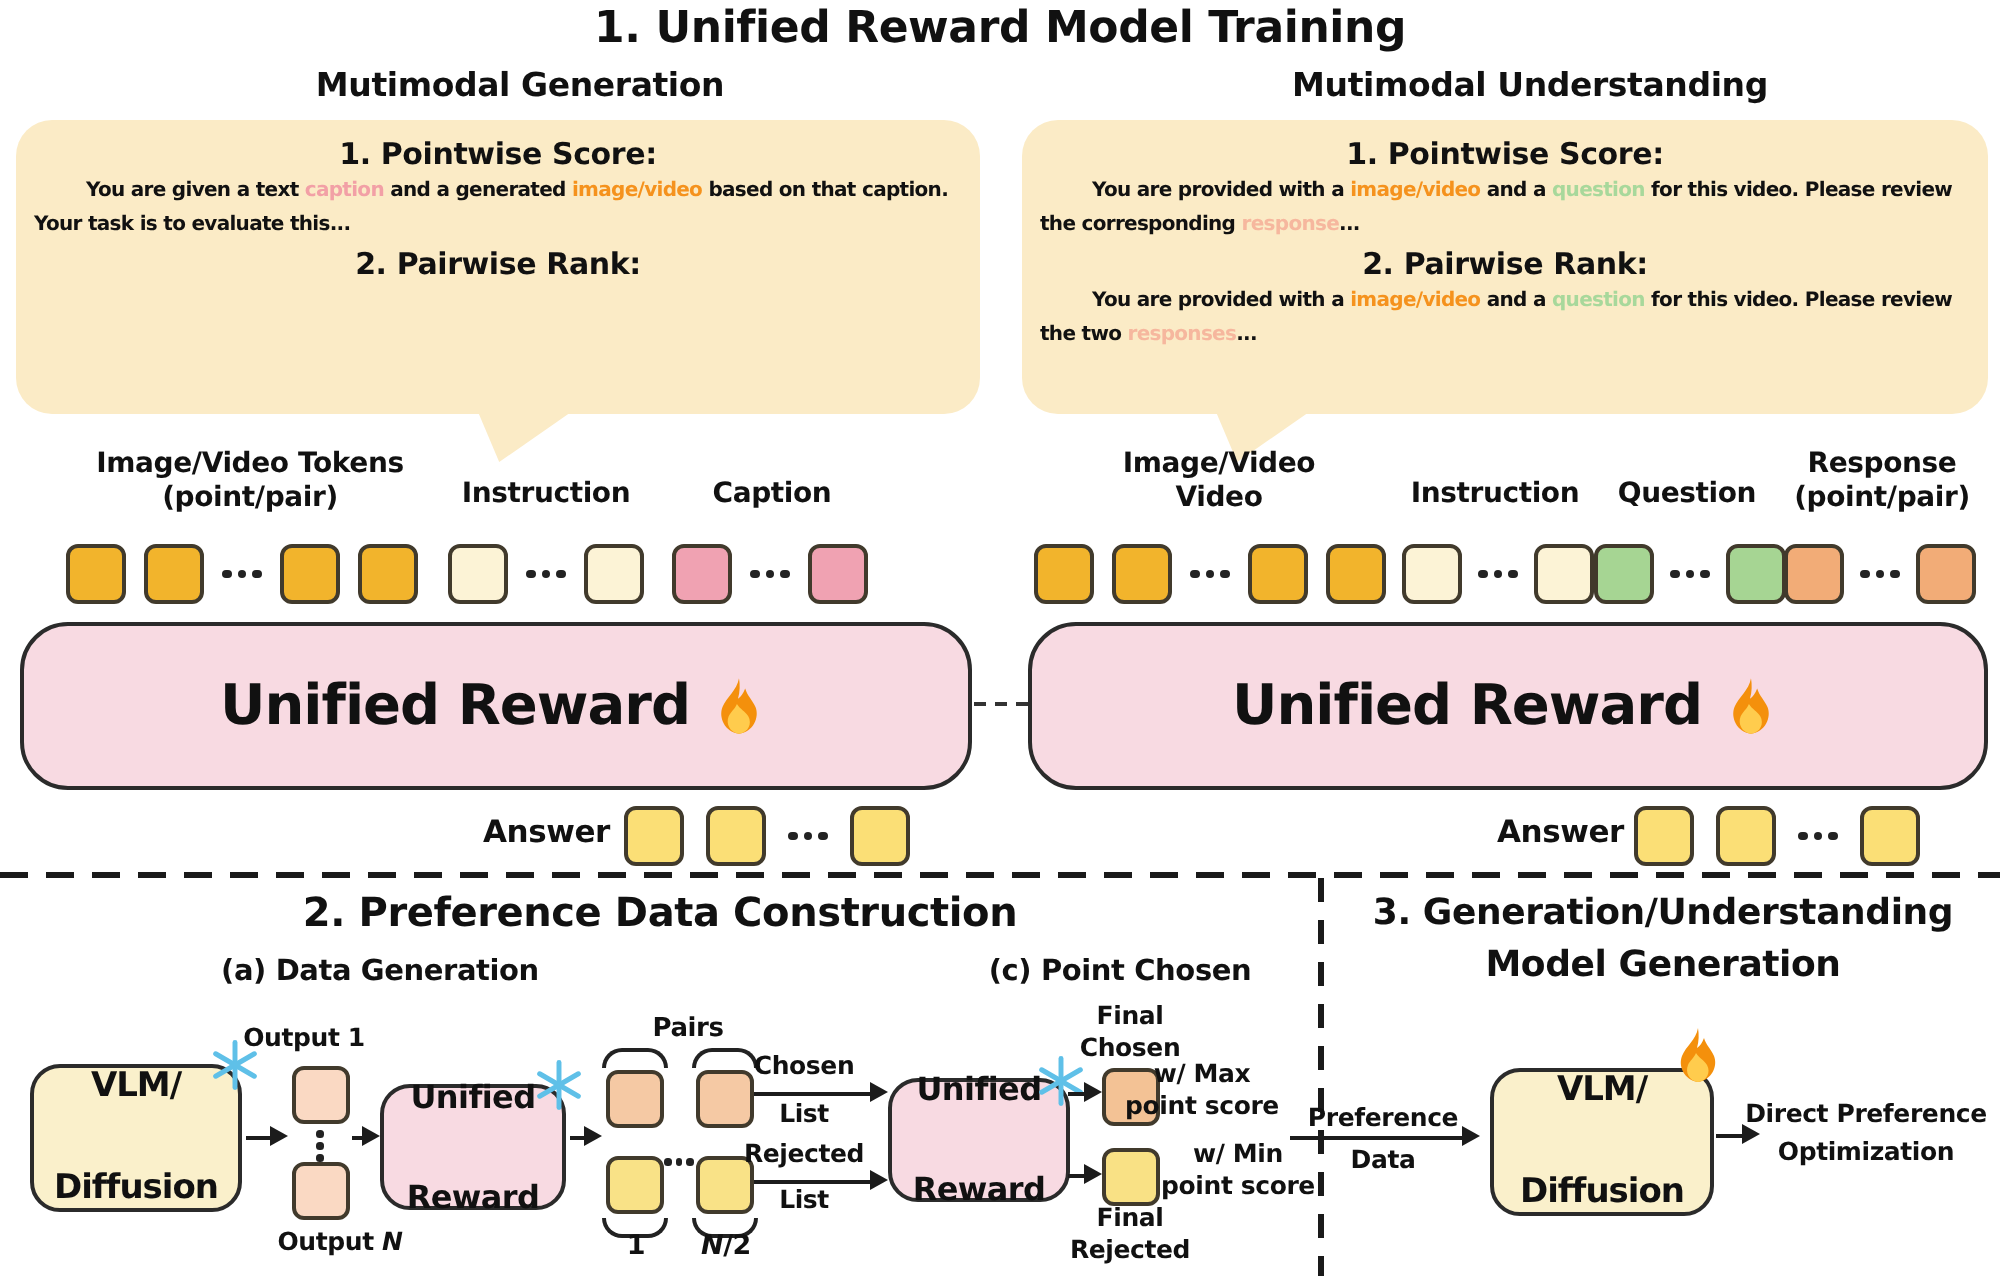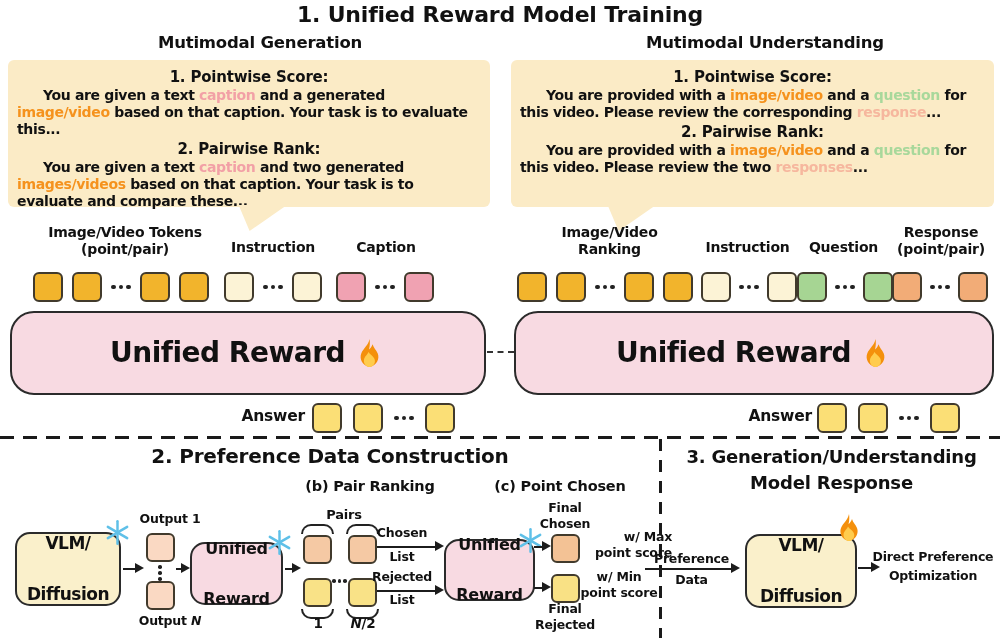--- a/index.html
+++ b/index.html
@@ -3,23 +3,23 @@
 <meta charset="utf-8">
 <style>
   * { margin:0; padding:0; box-sizing:border-box; }
   body { background:#ffffff; font-family:"DejaVu Sans", sans-serif; color:#111; }
   #canvas { position:relative; width:1000px; height:638px; background:#fff; overflow:hidden; font-weight:bold; }
   .abs { position:absolute; }
   .ctr { text-align:center; }
   .lbl { font-weight:bold; line-height:1.18; letter-spacing:-0.2px; }
 
   
-  .bubble { position:absolute; border-radius:6px; padding:6px 9px 4px 9px; }
+  .bubble { position:absolute; border-radius:18px; padding:6px 9px 4px 9px; }
   .bubble h4 { font-size:15px; text-align:center; letter-spacing:-0.2px; margin:2px 0 1px 0; }
-  .bubble p { font-size:14px; line-height:17px; letter-spacing:-0.35px; text-indent:26px; }
+  .bubble p { font-size:10px; line-height:17px; letter-spacing:-0.35px; text-indent:26px; }
   .tail { position:absolute; width:55px; height:26px; clip-path:polygon(12% 0, 100% 0, 32% 100%); }
 
   
   .trow { position:absolute; display:flex; align-items:center; gap:9px; }
   .sq { width:30px; height:30px; border:2px solid #413a2c; border-radius:6px; flex:0 0 auto; }
   .sq-s { position:absolute; width:29px; height:29px; border:2px solid #413a2c; border-radius:6px; }
   .hdots { display:flex; align-items:center; gap:3px; height:30px; flex:0 0 auto; }
   .hdots i { width:4.5px; height:4.5px; border-radius:50%; background:#222; }
   .hdots.sm { gap:2px; }
   .hdots.sm i { width:3.5px; height:3.5px; }
@@ -56,42 +56,41 @@
 
   <div class="abs ctr lbl" style="left:0;width:1000px;top:2px;font-size:22px;">1. Unified Reward Model Training</div>
 
   <div class="abs ctr lbl" style="left:10px;width:500px;top:33px;font-size:16.5px;text-align:center;">Mutimodal Generation</div>
   <div class="abs ctr lbl" style="left:515px;width:500px;top:33px;font-size:16.5px;">Mutimodal Understanding</div>
 
   <div class="bubble" style="left: 8px; top: 60px; width: 482px; height: 147px; background: rgb(251, 235, 198);">
     <h4>1. Pointwise Score:</h4>
     <p><span>You are given a text </span><span style="color: rgb(242, 160, 166);">caption</span><span> and a generated </span><span style="color: rgb(245, 146, 29);">image/video</span><span> based on that caption. Your task is to evaluate this...</span></p>
     <h4>2. Pairwise Rank:</h4>
-    <p><span>You are given a text </span><span style="color: rgb(242, 160, 166);">caption</span><span> and two generated </span><span style="color: rgb(245, 146, 29);">images/videos</span><span> based on that caption. Your task is to evaluate and compare these...</span></p>
   </div>
   <div class="tail" style="left: 232px; top: 205px; background: rgb(251, 235, 198);"></div>
 
   <div class="bubble" style="left: 511px; top: 60px; width: 483px; height: 147px; background: rgb(251, 235, 198);">
     <h4>1. Pointwise Score:</h4>
     <p><span>You are provided with a </span><span style="color: rgb(245, 146, 29);">image/video</span><span> and a </span><span style="color: rgb(168, 216, 155);">question</span><span> for this video. Please review the corresponding </span><span style="color: rgb(246, 183, 158);">response</span><span>...</span></p>
     <h4>2. Pairwise Rank:</h4>
     <p><span>You are provided with a </span><span style="color: rgb(245, 146, 29);">image/video</span><span> and a </span><span style="color: rgb(168, 216, 155);">question</span><span> for this video. Please review the two </span><span style="color: rgb(246, 183, 158);">responses</span><span>...</span></p>
   </div>
   <div class="tail" style="left: 601px; top: 205px; background: rgb(251, 235, 198);"></div>
 
   <div class="abs ctr lbl" style="left:30px;width:190px;top:224px;font-size:14px;">
     <span>Image/Video Tokens</span><br>
     <span>(point/pair)</span>
   </div>
   <div class="abs ctr lbl" style="left:223px;width:100px;top:239px;font-size:14px;">Instruction</div>
   <div class="abs ctr lbl" style="left:336px;width:100px;top:239px;font-size:14px;">Caption</div>
 
   <div class="abs ctr lbl" style="left:522px;width:175px;top:224px;font-size:14px;">
     <span>Image/Video</span><br>
-    <span>Ranking</span>
+    <span>Video</span>
   </div>
   <div class="abs ctr lbl" style="left:695px;width:105px;top:239px;font-size:14px;">Instruction</div>
   <div class="abs ctr lbl" style="left:796px;width:95px;top:239px;font-size:14px;">Question</div>
   <div class="abs ctr lbl" style="left:885px;width:112px;top:224px;font-size:14px;">
     <span>Response</span><br>
     <span>(point/pair)</span>
   </div>
 
   <div class="trow" style="left:33px;top:272px;">
     <div class="sq" style="background: rgb(242, 180, 44);"></div>
@@ -198,36 +197,36 @@
         <i></i>
         <i></i>
       </div>
     <div class="sq" style="background: rgb(251, 223, 118);"></div>
   </div>
 
   <div class="hdash" style="left:0;top:436px;width:1000px;"></div>
   <div class="vdash" style="left:659px;top:439px;height:199px;"></div>
 
   <div class="abs ctr lbl" style="left:0;width:660px;top:445px;font-size:20px;">2. Preference Data Construction</div>
-  <div class="abs ctr lbl" style="left:285px;width:170px;top:478px;font-size:14.5px;">(b) Pair Ranking</div>
+  <div class="abs ctr lbl" style="left:100px;width:180px;top:478px;font-size:14.5px;">(a) Data Generation</div>
   <div class="abs ctr lbl" style="left:475px;width:170px;top:478px;font-size:14.5px;">(c) Point Chosen</div>
 
   <div class="mbox" style="left: 15px; top: 532px; width: 106px; height: 74px; font-size: 17px; letter-spacing: -0.5px; background: rgb(250, 240, 203);">
     <span>VLM/</span>
     <span>Diffusion</span>
   </div>
   <svg class="snow" viewBox="0 0 24 24" style="left:104px;top:519px;">
     <g stroke="#5FC0E8" stroke-width="2.2" stroke-linecap="round">
       <line x1="12" y1="2" x2="12" y2="22"></line>
         <line x1="3.4" y1="7" x2="20.6" y2="17"></line>
         <line x1="3.4" y1="17" x2="20.6" y2="7"></line>
     </g>
   </svg>
 
-  <div class="abs ctr lbl small-lbl" style="left:128px;width:84px;top:511px;">Output 1</div>
+  <div class="abs ctr lbl small-lbl" style="left:110px;width:84px;top:511px;">Output 1</div>
   <div class="arrow" style="left:123px;top:568px;width:12px;"></div>
   <div class="sq-s" style="left: 146px; top: 533px; background: rgb(250, 217, 195);"></div>
   <div class="vdots" style="left:158px;top:565px;">
       <i></i>
       <i></i>
       <i></i>
     </div>
   <div class="sq-s" style="left: 146px; top: 581px; background: rgb(250, 217, 195);"></div>
   <div class="abs ctr lbl small-lbl" style="left:120px;width:100px;top:613px;"><span>Output </span><span style="font-style: italic;">N</span></div>
 
@@ -282,38 +281,38 @@
         <line x1="3.4" y1="17" x2="20.6" y2="7"></line>
     </g>
   </svg>
 
   <div class="abs ctr lbl small-lbl" style="left:528px;width:74px;top:500px;">
     <span>Final</span><br>
     <span>Chosen</span>
   </div>
   <div class="arrow" style="left:534px;top:546px;width:8px;"></div>
   <div class="sq-s" style="left: 551px; top: 534px; background: rgb(243, 194, 149);"></div>
-  <div class="abs ctr lbl small-lbl" style="left:588px;width:84px;top:529px;text-align:right;">
+  <div class="abs ctr lbl small-lbl" style="left:559px;width:84px;top:529px;">
     <span>w/ Max</span><br>
     <span>point score</span>
   </div>
   <div class="arrow" style="left:534px;top:587px;width:8px;"></div>
   <div class="sq-s" style="left: 551px; top: 574px; background: rgb(249, 225, 133);"></div>
   <div class="abs ctr lbl small-lbl" style="left:577px;width:84px;top:569px;">
     <span>w/ Min</span><br>
     <span>point score</span>
   </div>
   <div class="abs ctr lbl small-lbl" style="left:524px;width:82px;top:601px;">
     <span>Final</span><br>
     <span>Rejected</span>
   </div>
 
   <div class="abs ctr lbl" style="left:663px;width:337px;top:444px;font-size:18px;line-height:1.45;">
     <span>3. Generation/Understanding</span><br>
-    <span>Model Response</span>
+    <span>Model Generation</span>
   </div>
 
   <div class="abs ctr lbl small-lbl" style="left:643px;width:97px;top:551px;">Preference</div>
   <div class="arrow" style="left:645px;top:568px;width:86px;"></div>
   <div class="abs ctr lbl small-lbl" style="left:643px;width:97px;top:572px;">Data</div>
 
   <div class="mbox" style="left: 745px; top: 534px; width: 112px; height: 74px; font-size: 17px; letter-spacing: -0.5px; background: rgb(250, 240, 203);">
     <span>VLM/</span>
     <span>Diffusion</span>
   </div>

